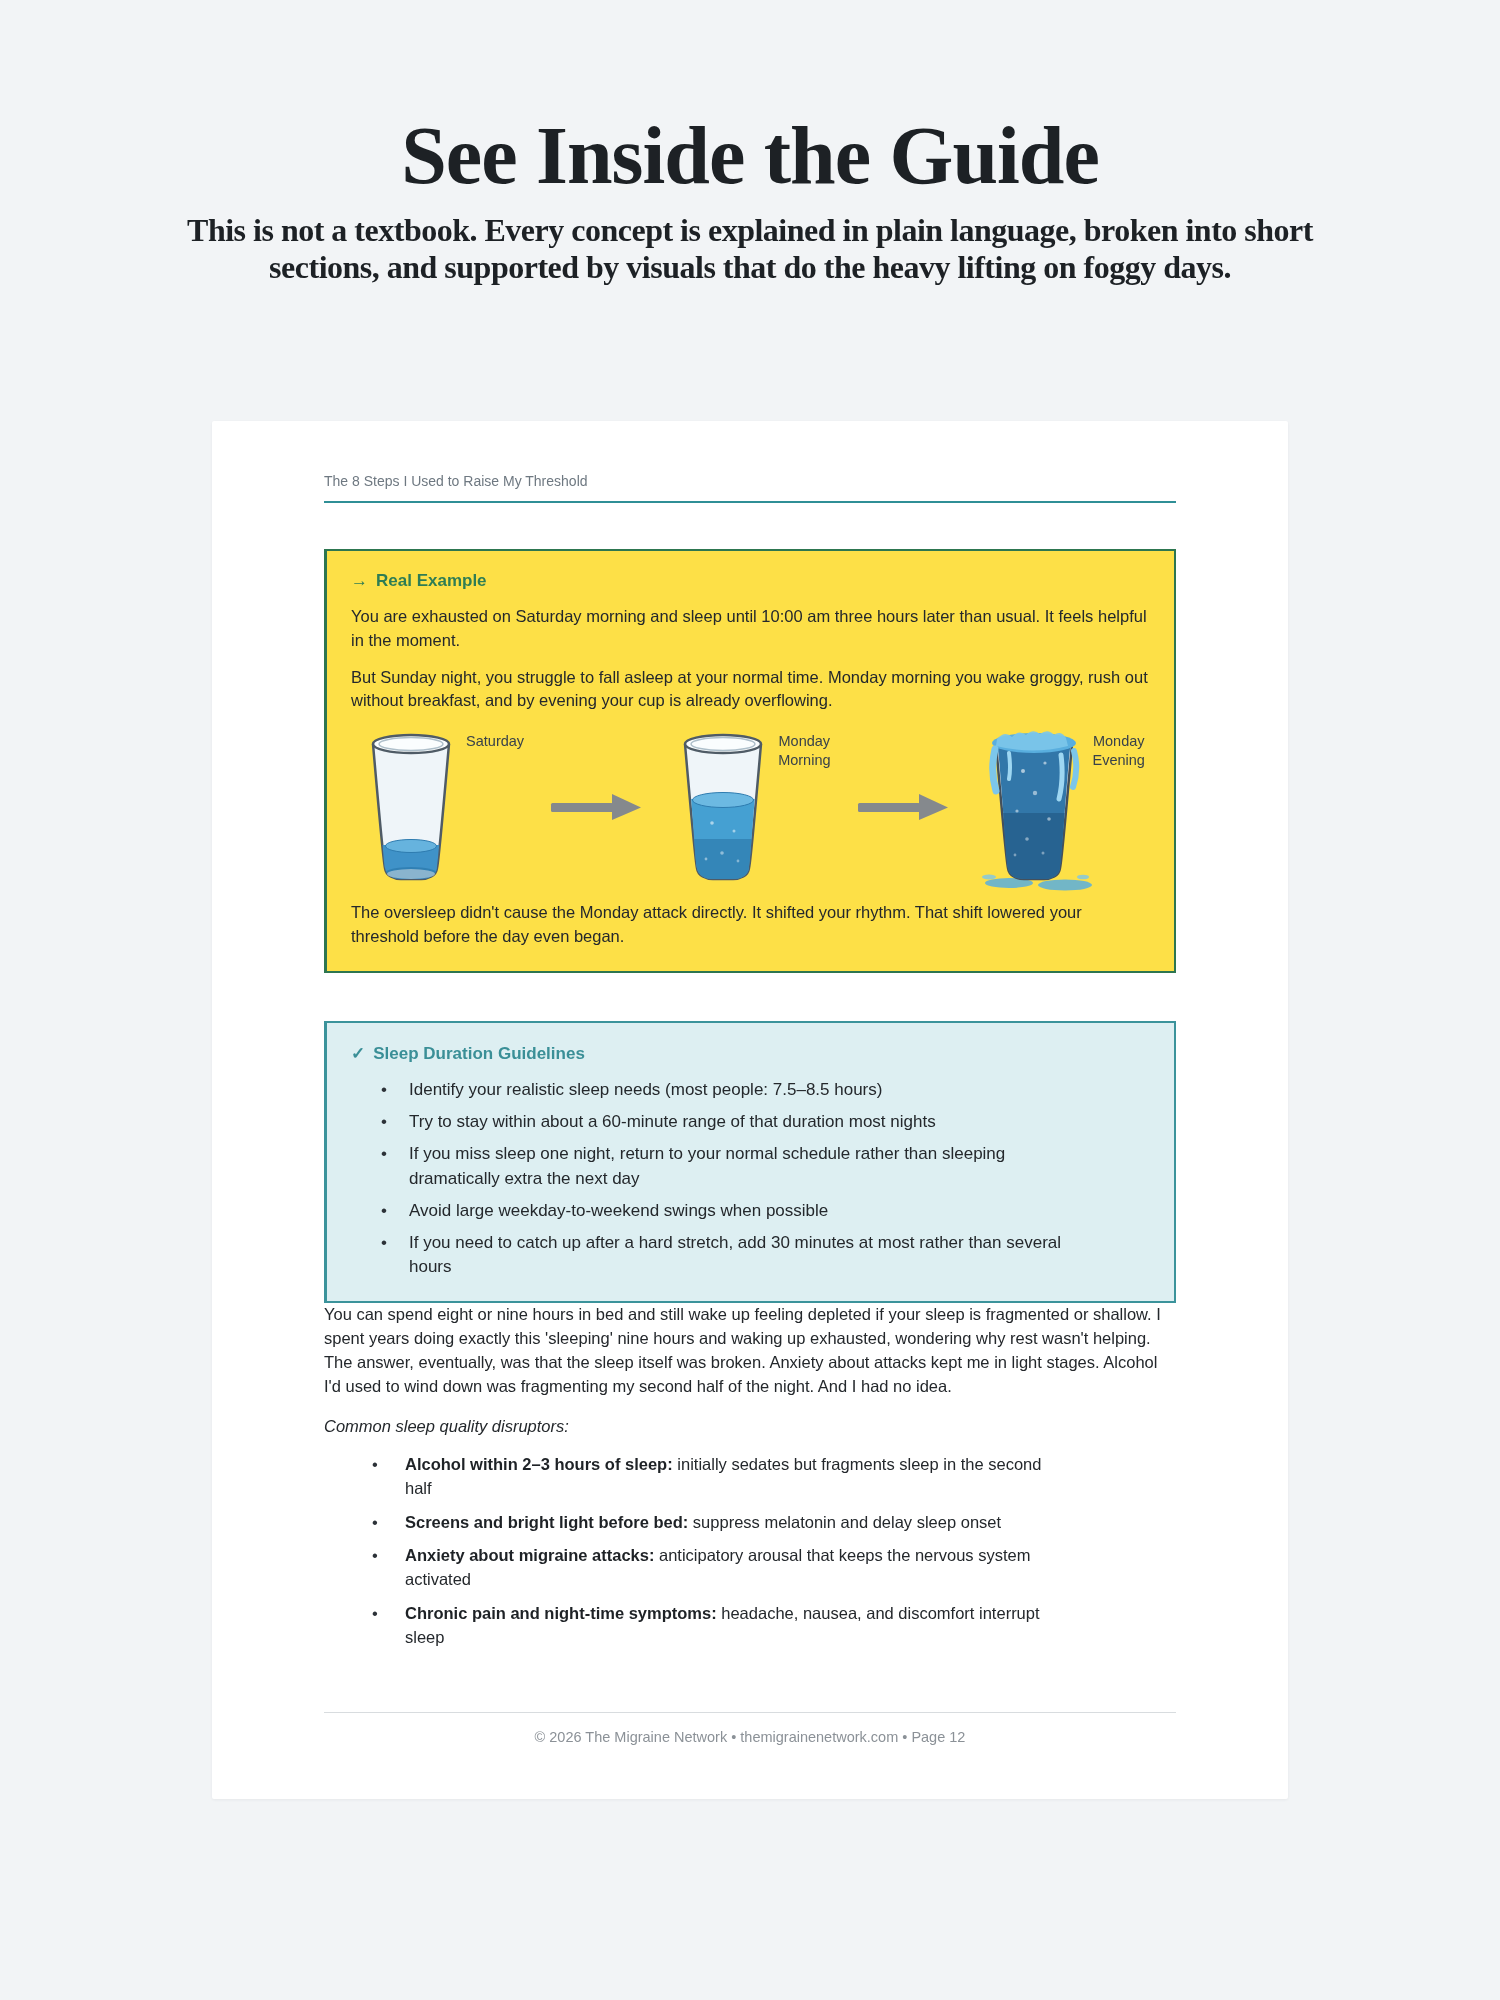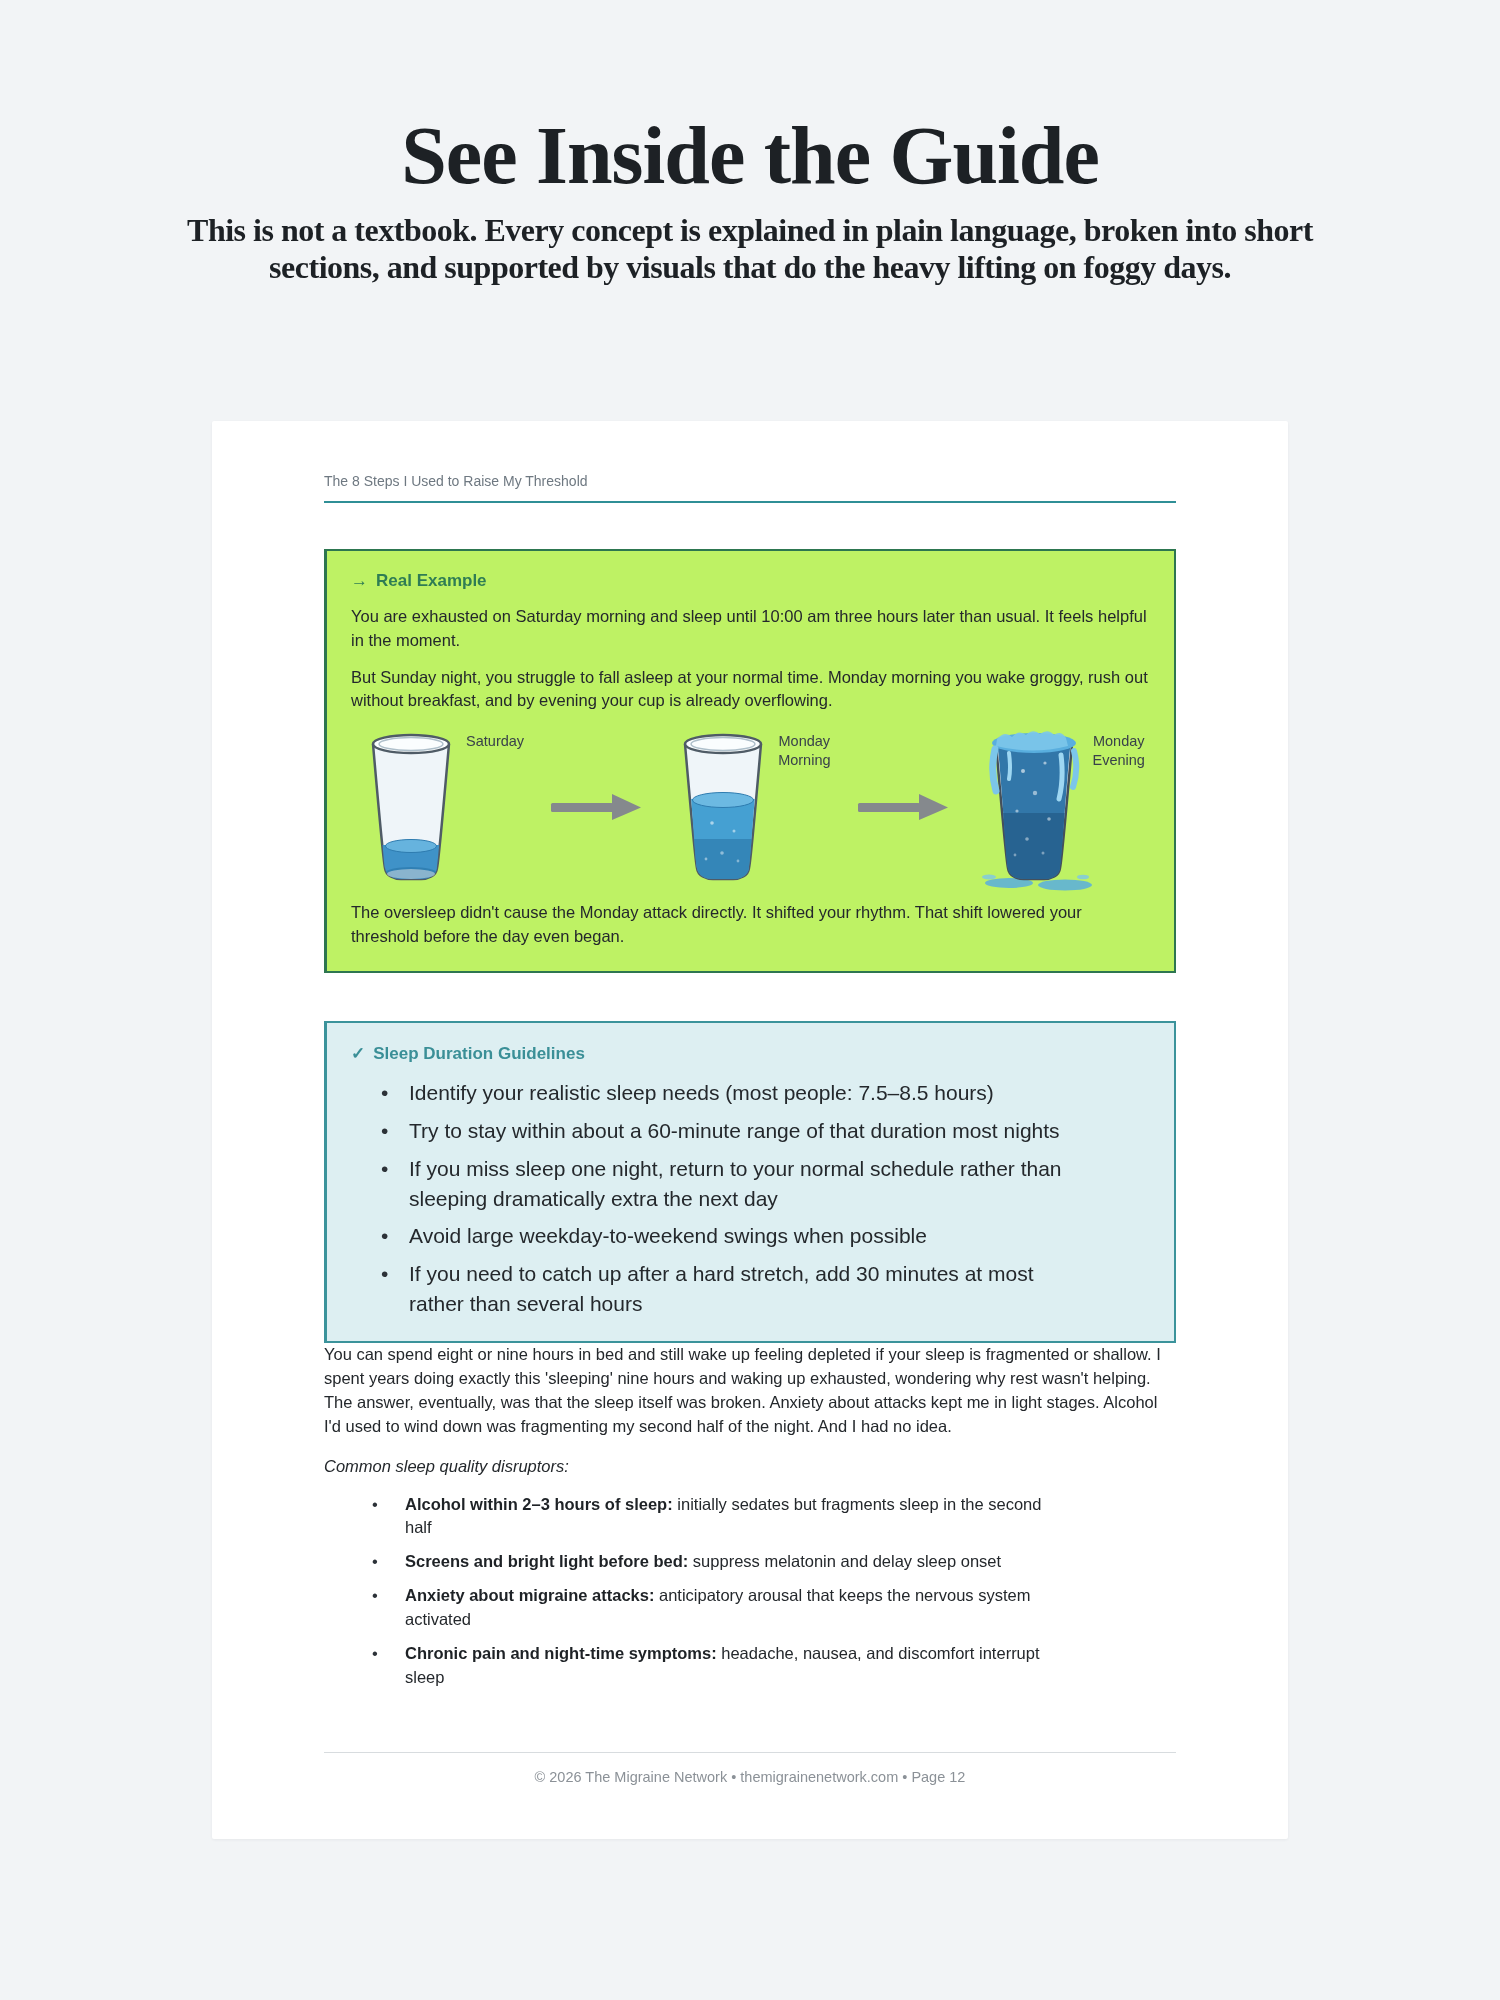--- a/index.html
+++ b/index.html
@@ -47,21 +47,21 @@
     border-bottom:2px solid #2f8f96;
     margin-bottom:46px;
   }
   
   .callout {
     border:2px solid;
     border-left-width:3px;
     padding:20px 24px 22px;
   }
   .callout.example {
-    background:#bef264;
+    background:#fde047;
     border-color:#2d7650;
   }
   .callout.guidelines {
     background:#ddeff2;
     border-color:#3b939b;
     margin-top:48px;
   }
   .callout-heading {
     font-size:17px;
     font-weight:bold;
@@ -95,21 +95,21 @@
     white-space:pre-line;
   }
   .arrow-svg { margin-top:66px; }
   
   .check-list { list-style:none; padding-left:30px; }
   .check-list li {
     position:relative;
     padding-left:28px;
     margin-bottom:8px;
     max-width:690px;
-    font-size:21px;
+    font-size:17px;
     line-height:1.42;
     color:#24282c;
   }
   .check-list li:last-child { margin-bottom:0; }
   .check-list li::before {
     content:"•";
     position:absolute; left:0; top:0;
     color:#2c3238;
   }
   

